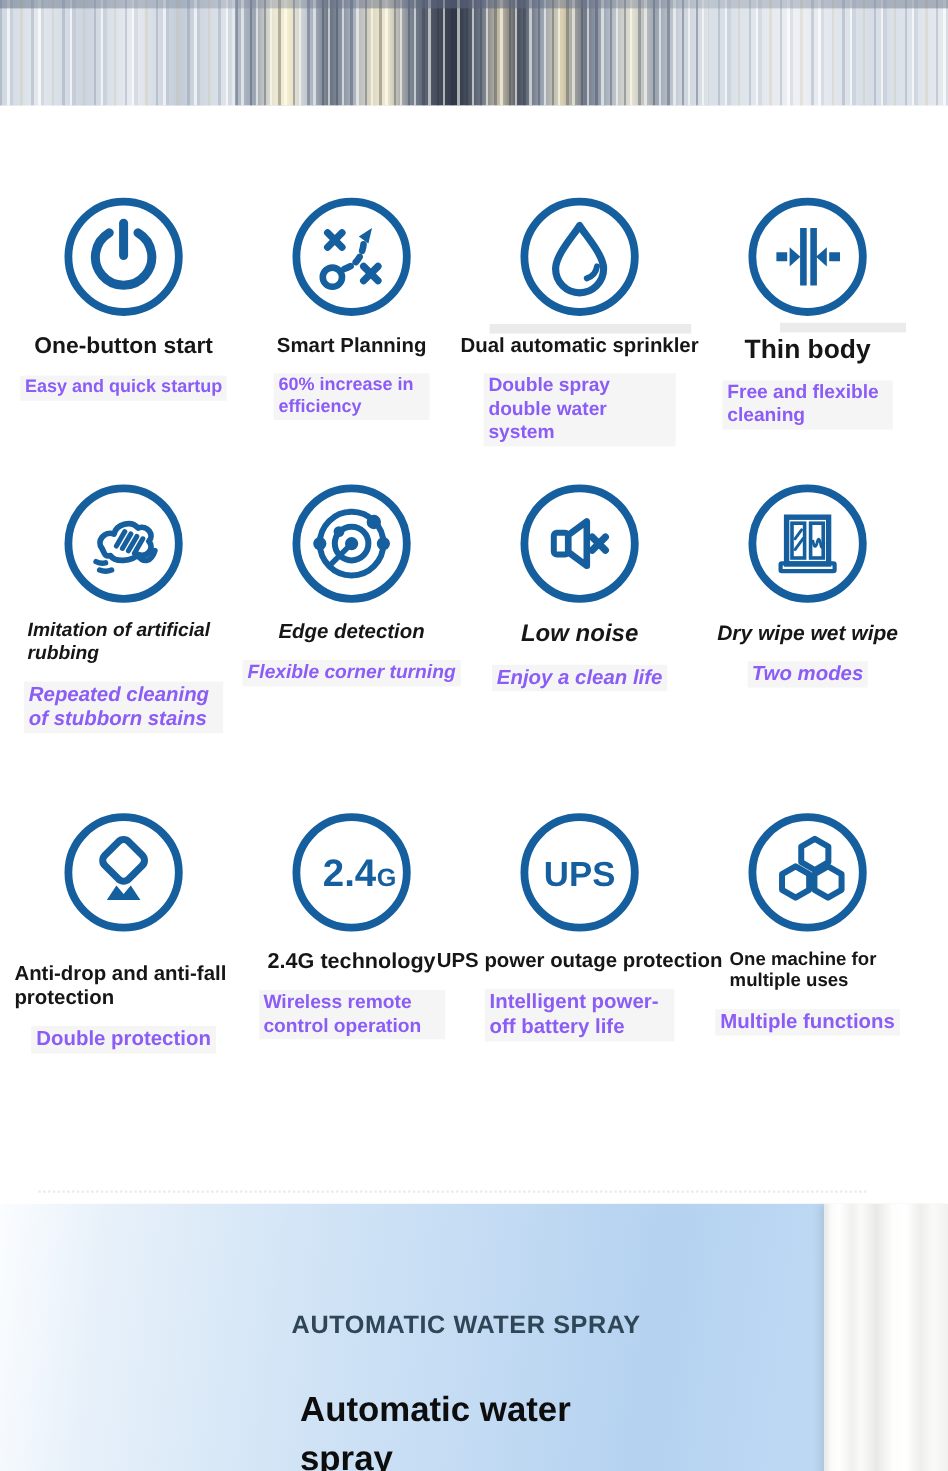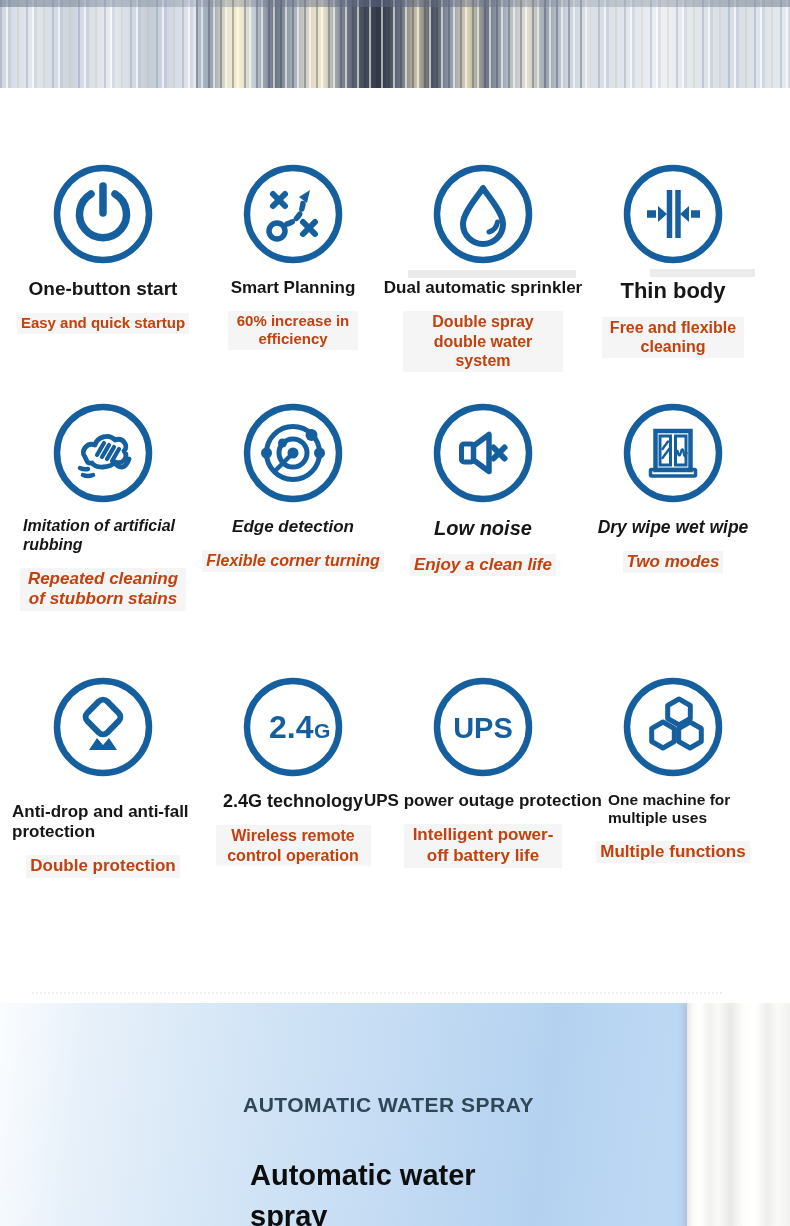--- a/index.html
+++ b/index.html
@@ -29,23 +29,23 @@
 
   
   .feature-row{position:absolute;left:8px;width:774px;display:flex;}
   .row-1{top:163px;} .row-2{top:402px;font-style:italic;} .row-3{top:676px;}
   .cell{width:190px;display:flex;flex-direction:column;align-items:center;overflow:visible;}
   .icon-wrap{width:102px;height:102px;flex:0 0 auto;}
   .title{margin-top:13px;font-weight:bold;color:#161616;text-align:left;line-height:1.18;white-space:nowrap;}
   .t-19{font-size:19px;} .t-22{font-size:22px;} .t-20{font-size:20px;}
   .t-17{font-size:17px;} .t-175{font-size:17.5px;}
   .t-left{white-space:normal;text-align:left;}
-  .subtitle{margin-top:13px;font-weight:bold;color:#c2410c;text-align:center;line-height:1.22;
+  .subtitle{margin-top:13px;font-weight:bold;color:#8b5cf6;text-align:center;line-height:1.22;
     font-size:16px;background:#f5f5f5;padding:1px 4px;white-space:nowrap;}
-  .s-left{white-space:normal;text-align:center;}
+  .s-left{white-space:normal;text-align:left;}
   .s-15{font-size:15px;} .s-17{font-size:17px;}
 
   
   .patch{position:absolute;background:#dadada;opacity:.55;}
   .patch-1{left:408px;top:270px;width:168px;height:8px;}
   .patch-2{left:650px;top:269px;width:105px;height:8px;}
   .divider-dots{position:absolute;top:992px;left:32px;width:690px;border-top:2px dotted #ececec;}
 
   
   .bottom{position:absolute;top:1003px;left:0;width:790px;height:247px;overflow:hidden;}

